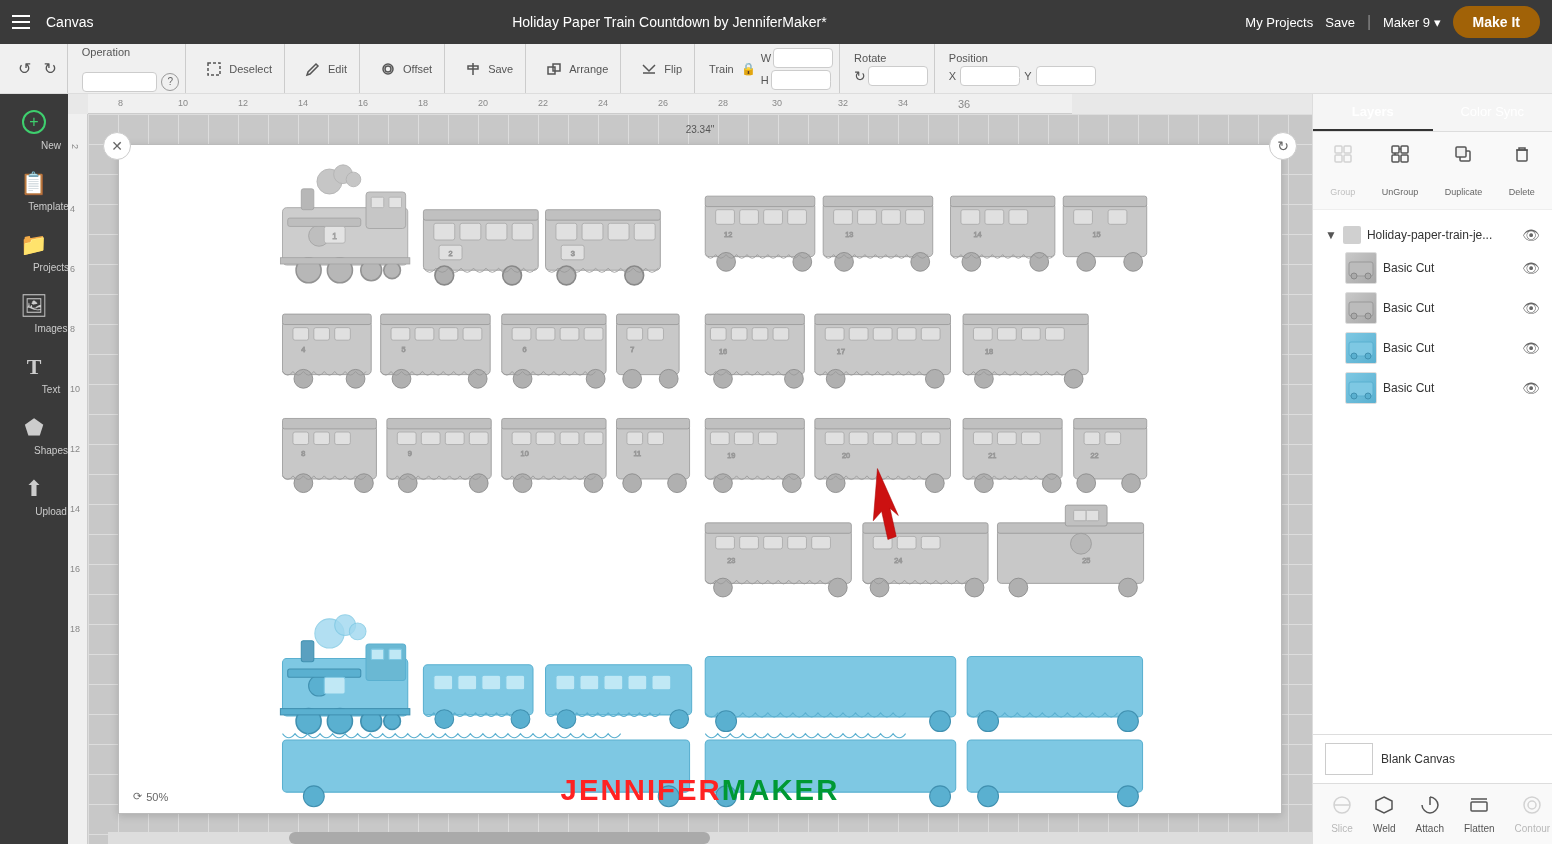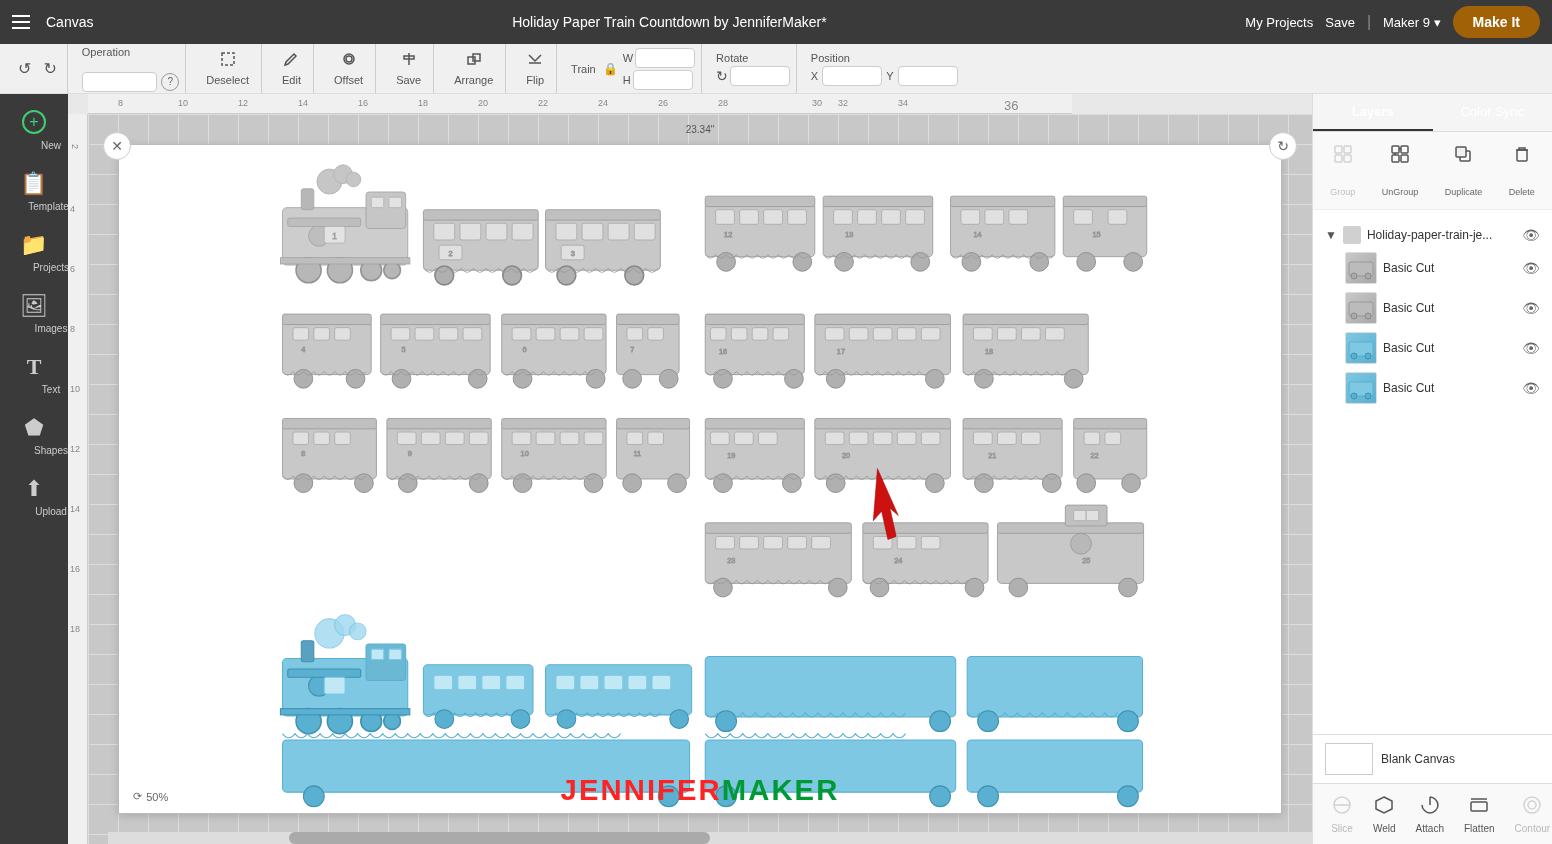--- a/index.html
+++ b/index.html
@@ -25,21 +25,21 @@
     }
     .toolbar-group { display: flex; align-items: center; gap: 4px; padding: 0 6px; border-right: 1px solid #ccc; height: 100%; }
     .toolbar-group:last-child { border-right: none; }
     .undo-btn, .redo-btn { background: none; border: none; cursor: pointer; font-size: 16px; color: #555; padding: 4px; }
     .new-btn-icon { width: 24px; height: 24px; border: 2px solid #3ecf6e; border-radius: 50%; display: flex; align-items: center; justify-content: center; color: #3ecf6e; font-size: 16px; margin-bottom: 2px; }
 
     .operation-label { font-size: 11px; color: #555; margin-bottom: 14px; }
     .operation-group { display: flex; flex-direction: column; }
     .operation-select { display: flex; align-items: center; gap: 4px; background: #fff; border: 1px solid #ccc; border-radius: 4px; padding: 2px 6px; font-size: 12px; cursor: pointer; }
     .help-btn { width: 18px; height: 18px; border-radius: 50%; border: 1px solid #999; background: none; font-size: 10px; color: #666; cursor: pointer; display: flex; align-items: center; justify-content: center; }
-    .toolbar-icon-btn { background: none; border: none; cursor: pointer; padding: 4px 6px; font-size: 11px; color: #555; display: flex; flex-direction: column; align-items: center; gap: 7px; }
+    .toolbar-icon-btn { background: none; border: none; cursor: pointer; padding: 4px 6px; font-size: 11px; color: #555; display: flex; align-items: center; gap: 7px; }
     .toolbar-icon-btn svg { width: 16px; height: 16px; }
 
     .size-group { display: flex; align-items: center; gap: 4px; }
     .size-label { font-size: 11px; color: #555; }
     .size-input { width: 60px; background: #fff; border: 1px solid #ccc; border-radius: 4px; padding: 2px 4px; font-size: 12px; display: flex; align-items: center; justify-content: space-between; cursor: pointer; }
     .lock-icon { font-size: 12px; color: #666; }
 
     
     .main-area { display: flex; flex: 1; overflow: hidden; }
 
@@ -295,24 +295,24 @@
         <span style="position:absolute; left:90px; font-size:9px; color:#888; top:4px;">10</span>
         <span style="position:absolute; left:150px; font-size:9px; color:#888; top:4px;">12</span>
         <span style="position:absolute; left:210px; font-size:9px; color:#888; top:4px;">14</span>
         <span style="position:absolute; left:270px; font-size:9px; color:#888; top:4px;">16</span>
         <span style="position:absolute; left:330px; font-size:9px; color:#888; top:4px;">18</span>
         <span style="position:absolute; left:390px; font-size:9px; color:#888; top:4px;">20</span>
         <span style="position:absolute; left:450px; font-size:9px; color:#888; top:4px;">22</span>
         <span style="position:absolute; left:510px; font-size:9px; color:#888; top:4px;">24</span>
         <span style="position:absolute; left:570px; font-size:9px; color:#888; top:4px;">26</span>
         <span style="position:absolute; left:630px; font-size:9px; color:#888; top:4px;">28</span>
-        <span style="position:absolute; left:724px; font-size:9px; color:#888; top:4px;">30</span>
+        <span style="position:absolute; left:684px; font-size:9px; color:#888; top:4px;">30</span>
         <span style="position:absolute; left:750px; font-size:9px; color:#888; top:4px;">32</span>
         <span style="position:absolute; left:810px; font-size:9px; color:#888; top:4px;">34</span>
-        <span style="position:absolute; left:916px; font-size:13px; color:#888; top:4px;">36</span>
+        <span style="position:absolute; left:870px; font-size:11px; color:#888; top:4px;">36</span>
       </div>
     </div>
 
     <div style="position:absolute; top:20px; left:0; width:20px; bottom:0; background:#f0f0f0; border-right:1px solid #ccc; z-index:5; overflow:hidden;">
       <div style="position:relative; width:100%; height:100%;">
         <span style="position:absolute; top:30px; left:2px; font-size:9px; color:#888; writing-mode:vertical-rl;">2</span>
         <span style="position:absolute; top:90px; left:2px; font-size:9px; color:#888;">4</span>
         <span style="position:absolute; top:150px; left:2px; font-size:9px; color:#888;">6</span>
         <span style="position:absolute; top:210px; left:2px; font-size:9px; color:#888;">8</span>
         <span style="position:absolute; top:270px; left:2px; font-size:9px; color:#888;">10</span>

